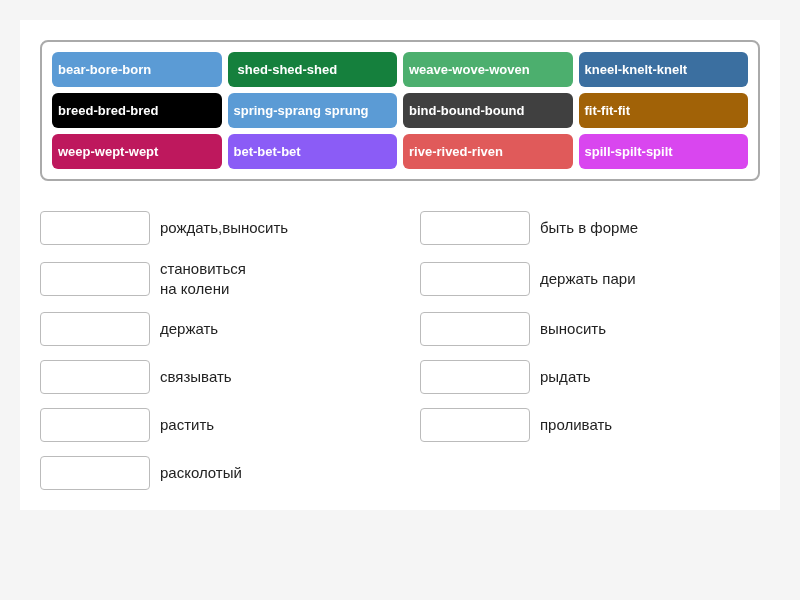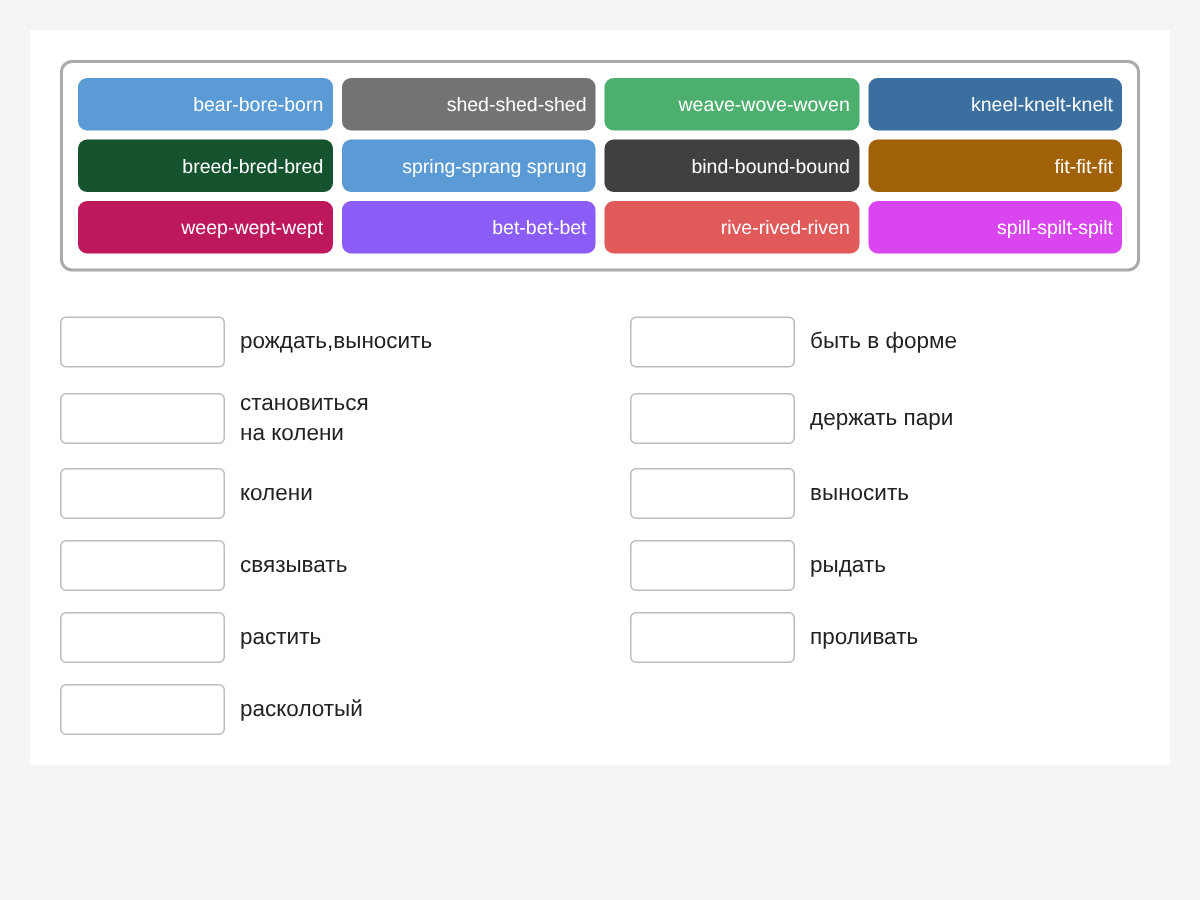--- a/index.html
+++ b/index.html
@@ -24,23 +24,23 @@
       padding: 10px;
       display: grid;
       grid-template-columns: repeat(4, 1fr);
       gap: 6px;
       margin-bottom: 30px;
       background: #fff;
     }
     .word-tile {
       border-radius: 6px;
       color: #fff;
-      font-weight: normal;
+      font-weight: bold;
       font-size: 13px;
-      text-align: right;
+      text-align: left;
       padding: 10px 6px;
       cursor: pointer;
       user-select: none;
     }
     
     .match-grid {
       display: grid;
       grid-template-columns: 1fr 1fr;
       column-gap: 40px;
       row-gap: 14px;
@@ -65,24 +65,24 @@
       line-height: 1.3;
     }
   </style>
 </head>
 <body>
 
 <div class="container">
 
   <div class="word-bank">
   <div class="word-tile" style="background-color: rgb(91, 155, 213);">bear-bore-born</div>
-      <div class="word-tile" style="background-color: #737373; padding-left: 10px;">shed-shed-shed</div>
+      <div class="word-tile" style="background-color: #15803d; padding-left: 10px;">shed-shed-shed</div>
       <div class="word-tile" style="background-color: rgb(76, 175, 110);">weave-wove-woven</div>
       <div class="word-tile" style="background-color: rgb(59, 111, 160);">kneel-knelt-knelt</div>
-      <div class="word-tile" style="background-color: #14532d;">breed-bred-bred</div>
+      <div class="word-tile" style="background-color: #000000;">breed-bred-bred</div>
       <div class="word-tile" style="background-color: rgb(91, 155, 213);">spring-sprang sprung</div>
       <div class="word-tile" style="background-color: #404040;">bind-bound-bound</div>
       <div class="word-tile" style="background-color: #a16207;">fit-fit-fit</div>
       <div class="word-tile" style="background-color: #be185d;">weep-wept-wept</div>
       <div class="word-tile" style="background-color: #8b5cf6;">bet-bet-bet</div>
       <div class="word-tile" style="background-color: rgb(224, 90, 90);">rive-rived-riven</div>
       <div class="word-tile" style="background-color: #d946ef;">spill-spilt-spilt</div>
     </div>
 
   <div class="match-grid">
@@ -98,21 +98,21 @@
         <div class="answer-box"></div>
         <span class="definition" style="white-space: pre-line;">становиться
 на колени</span>
       </div>
       <div class="match-row">
         <div class="answer-box"></div>
         <span class="definition">держать пари</span>
       </div>
       <div class="match-row">
         <div class="answer-box"></div>
-        <span class="definition" style="white-space: pre-line;">колени</span>
+        <span class="definition" style="white-space: pre-line;">держать</span>
       </div>
       <div class="match-row">
         <div class="answer-box"></div>
         <span class="definition">выносить</span>
       </div>
       <div class="match-row">
         <div class="answer-box"></div>
         <span class="definition">связывать</span>
       </div>
       <div class="match-row">

